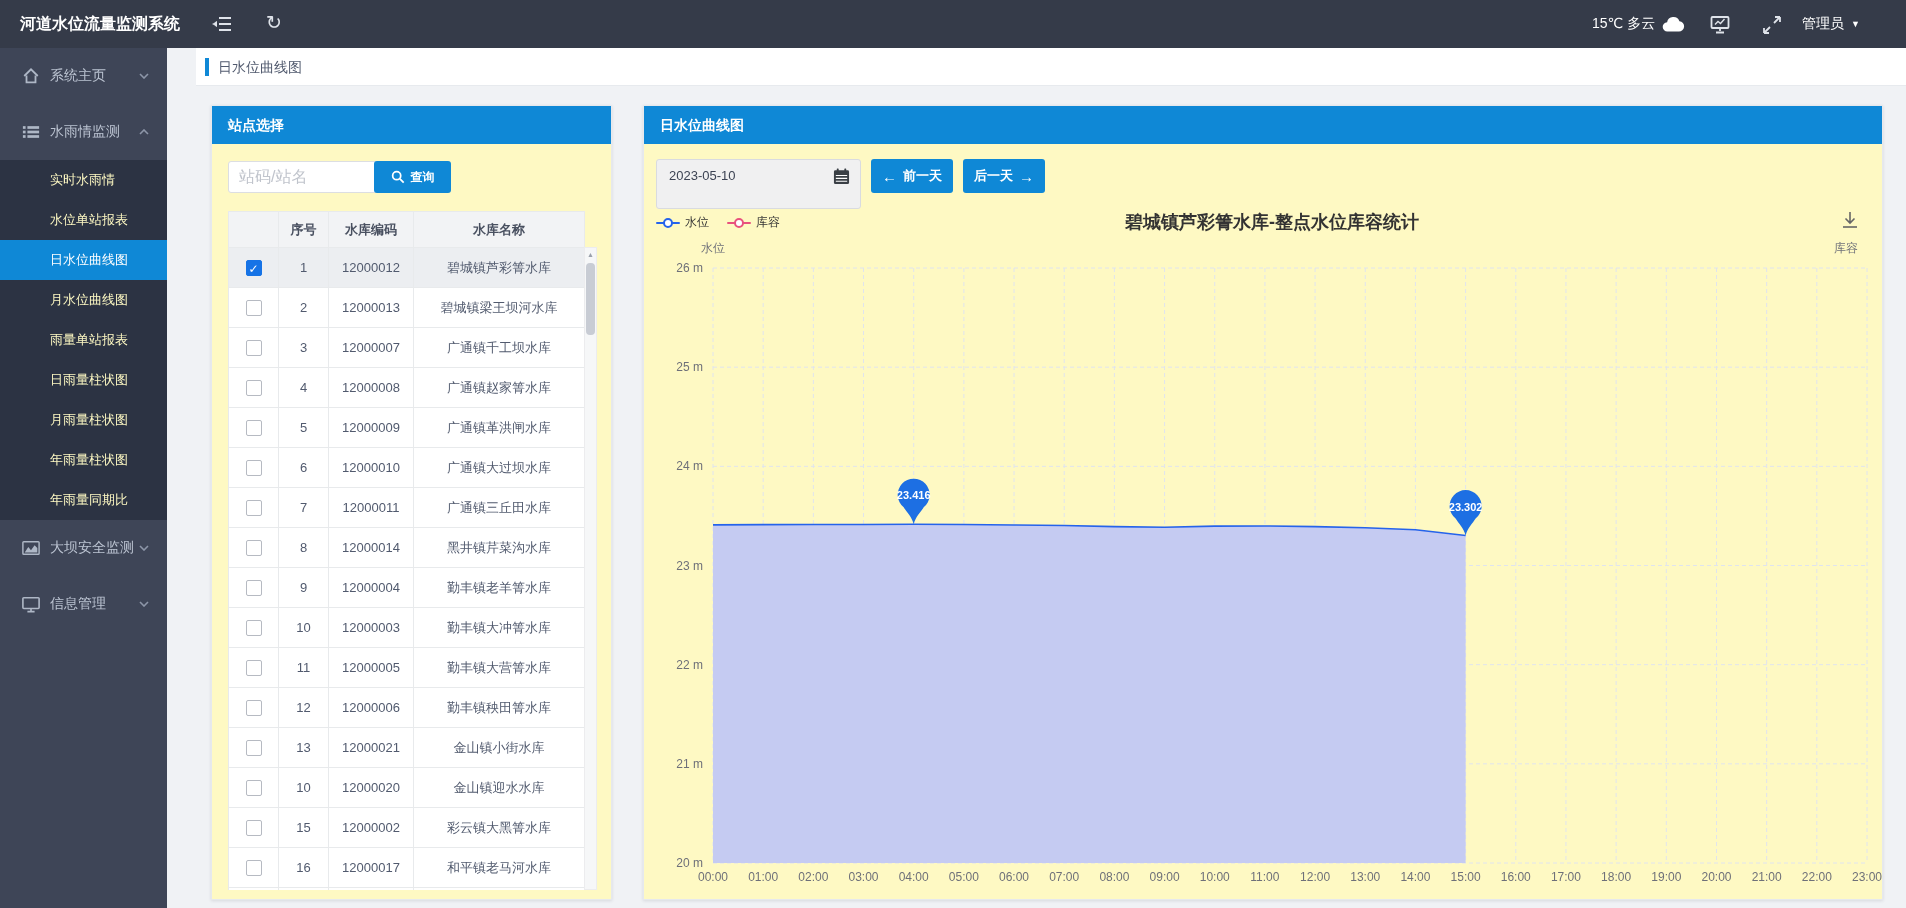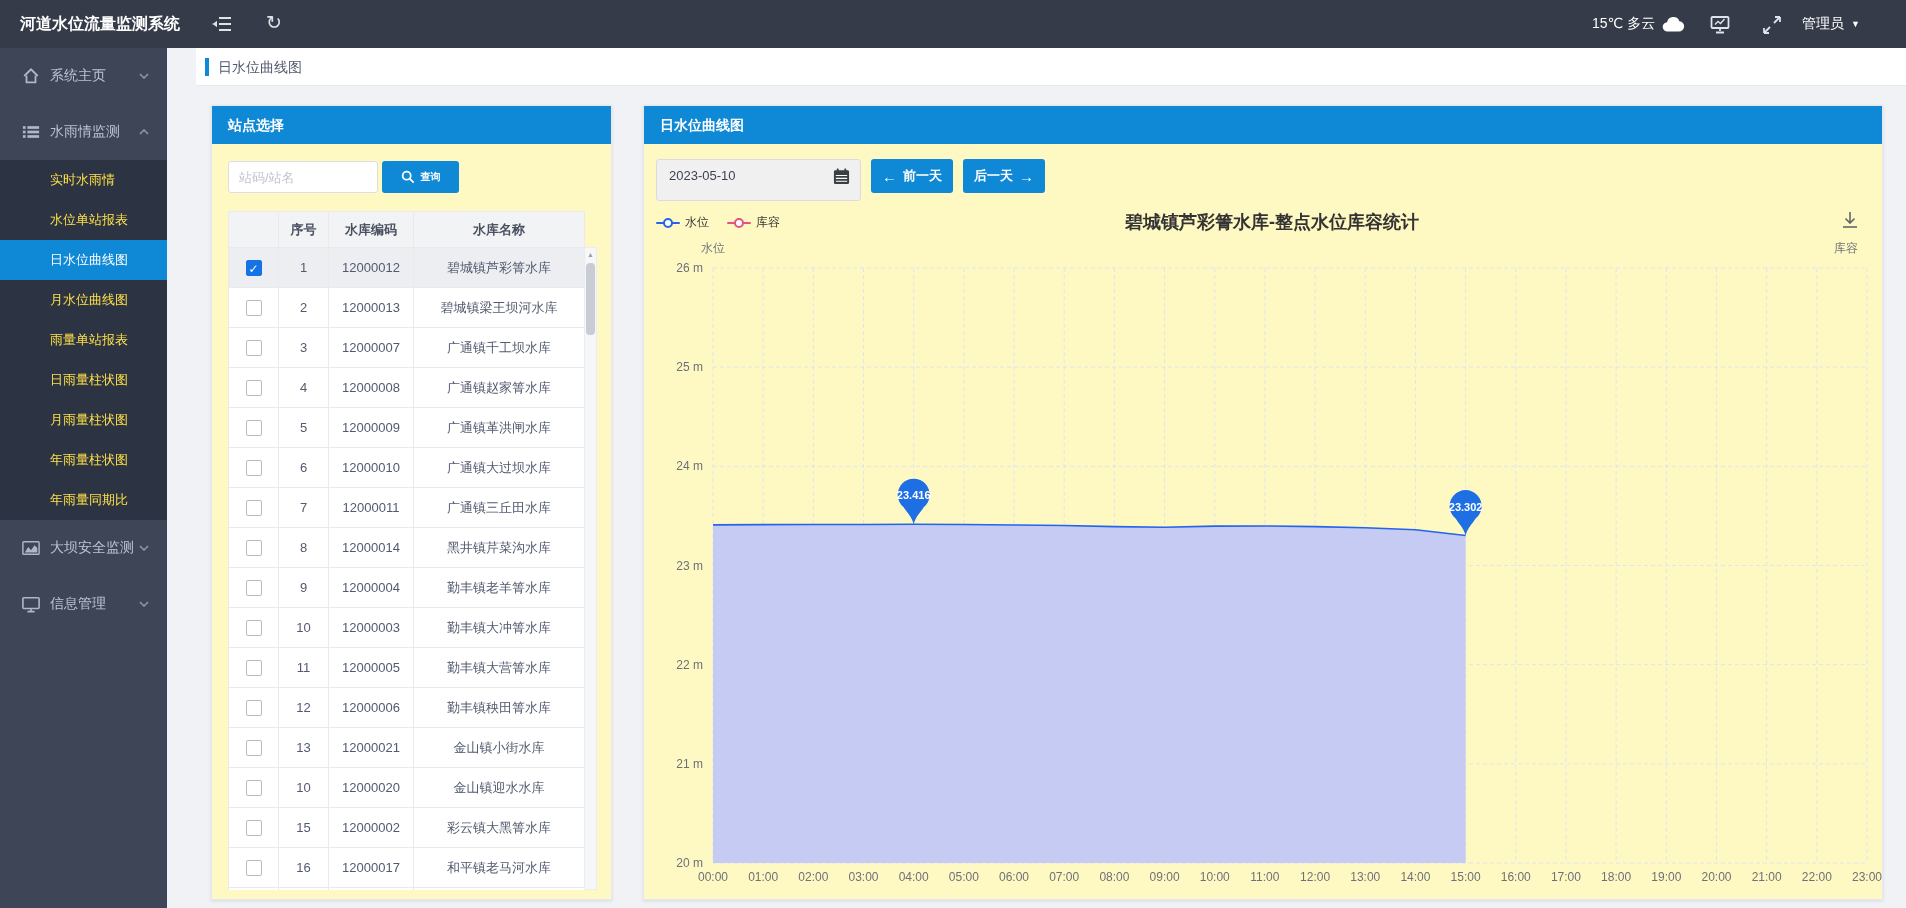--- a/index.html
+++ b/index.html
@@ -19,50 +19,50 @@
   .nav-user { position:absolute; left:1802px; top:0; height:48px; display:flex; align-items:center; gap:7px; color:#fff; font-size:14px; cursor:pointer; }
   .nav-caret { font-size:9px; color:#fff; }
 
   
   .sidebar { position:absolute; left:0; top:48px; width:167px; height:860px; background:#3e4557; z-index:20; }
   .side-item { position:relative; height:56px; display:flex; align-items:center; color:#bcc4d2; font-size:14px; cursor:pointer; }
   .side-item .s-icon { position:absolute; left:22px; width:18px; height:18px; color:#aeb7c6; }
   .side-item .s-label { position:absolute; left:50px; }
   .side-item .s-chev { position:absolute; right:18px; width:10px; height:6px; color:#8d96a8; }
   .submenu { background:#2c3343; }
-  .sub-item { height:40px; line-height:40px; padding-left:50px; font-size:13px; color:#fde047; cursor:pointer; }
+  .sub-item { height:40px; line-height:40px; padding-left:50px; font-size:13px; color:#fef9c3; cursor:pointer; }
   .sub-item.active { background:#0f88d6; color:#fff; }
 
   
   .breadcrumb-bar { position:absolute; left:196px; top:48px; width:1710px; height:38px; background:#fff; border-bottom:1px solid #e7eaee; z-index:10; }
   .bc-accent { position:absolute; left:9px; top:10px; width:4px; height:18px; background:#0f88d6; }
   .bc-text { position:absolute; left:22px; top:0; line-height:38px; font-size:14px; color:#515a6e; }
 
   .card { position:absolute; top:105px; background:#fef9c3; box-shadow:0 1px 3px rgba(30,40,60,.12); border:1px solid #e6e9ed; }
   .card-header { height:38px; line-height:38px; background:#0f88d6; color:#fff; font-size:14px; font-weight:bold; padding-left:16px; }
   .card-left { left:211px; width:401px; height:795px; }
   .card-chart { left:643px; width:1240px; height:795px; }
 
   
-  .search-input { position:absolute; left:16px; top:55px; width:150px; height:32px; border:1px solid #dcdee2; border-radius:3px; font-size:13px; padding:0 10px; color:#515a6e; outline:none; font-family:inherit; }
+  .search-input { position:absolute; left:16px; top:55px; width:150px; height:32px; border:1px solid #dcdee2; border-radius:3px; font-size:16px; padding:0 10px; color:#515a6e; outline:none; font-family:inherit; }
   .search-input::placeholder { color:#c0c4cc; }
-  .search-btn { position:absolute; left:170px; top:55px; width:77px; height:32px; background:#0f88d6; border:none; border-radius:3px; color:#fff; font-size:10px; font-weight:bold; cursor:pointer; display:flex; align-items:center; justify-content:center; gap:6px; font-family:inherit; }
+  .search-btn { position:absolute; left:162px; top:55px; width:77px; height:32px; background:#0f88d6; border:none; border-radius:3px; color:#fff; font-size:12px; font-weight:bold; cursor:pointer; display:flex; align-items:center; justify-content:center; gap:6px; font-family:inherit; }
   .table-wrap { position:absolute; left:16px; top:105px; width:369px; height:679px; overflow:hidden; }
   table.station { border-collapse:collapse; width:356px; table-layout:fixed; }
   table.station th { height:36px; background:#f2f3f5; border:1px solid #e8eaec; font-size:13px; color:#495060; font-weight:bold; text-align:center; }
   table.station td { height:40px; border:1px solid #e8eaec; font-size:13px; color:#515a6e; text-align:center; background:#fff; }
   table.station tr.checked td { background:#eceef1; }
   .cb { display:inline-block; width:16px; height:16px; border:1px solid #b6bac2; border-radius:2px; background:#fff; vertical-align:middle; cursor:pointer; }
   .cb.on { background:#1673e6; border-color:#1673e6; color:#fff; font-size:12px; line-height:16px; font-weight:bold; }
   .vscroll { position:absolute; left:356px; top:36px; width:13px; height:643px; background:#f6f7f8; border:1px solid #ececee; }
   .vscroll .arr { position:absolute; left:0; width:11px; text-align:center; font-size:7px; color:#9aa0ab; top:3px; }
   .vscroll .thumb { position:absolute; left:1px; top:15px; width:9px; height:72px; background:#c8ccd4; border-radius:4px; }
 
   
-  .date-input { position:absolute; left:12px; top:53px; width:205px; height:42px; background:#f0f0f1; border:1px solid #d9dbe0; border-radius:3px; cursor:pointer; }
+  .date-input { position:absolute; left:12px; top:53px; width:205px; height:50px; background:#f0f0f1; border:1px solid #d9dbe0; border-radius:3px; cursor:pointer; }
   .date-input .dval { position:absolute; left:12px; top:0; line-height:32px; font-size:13px; color:#3c4353; }
   .date-input .cal { position:absolute; right:10px; top:8px; width:17px; height:17px; }
   .day-btn { position:absolute; top:53px; height:34px; background:#0f88d6; border:none; border-radius:3px; color:#fff; font-size:13px; font-weight:bold; cursor:pointer; font-family:inherit; display:flex; align-items:center; justify-content:center; gap:6px; }
   .btn-prev { left:227px; width:82px; }
   .btn-next { left:319px; width:82px; }
   .day-btn .bar { font-size:15px; }
 
   .legend { position:absolute; left:12px; top:108px; display:flex; gap:18px; align-items:center; }
   .leg-item { display:flex; align-items:center; gap:5px; font-size:12px; color:#333; cursor:pointer; }
   .leg-sym { position:relative; width:24px; height:10px; }

